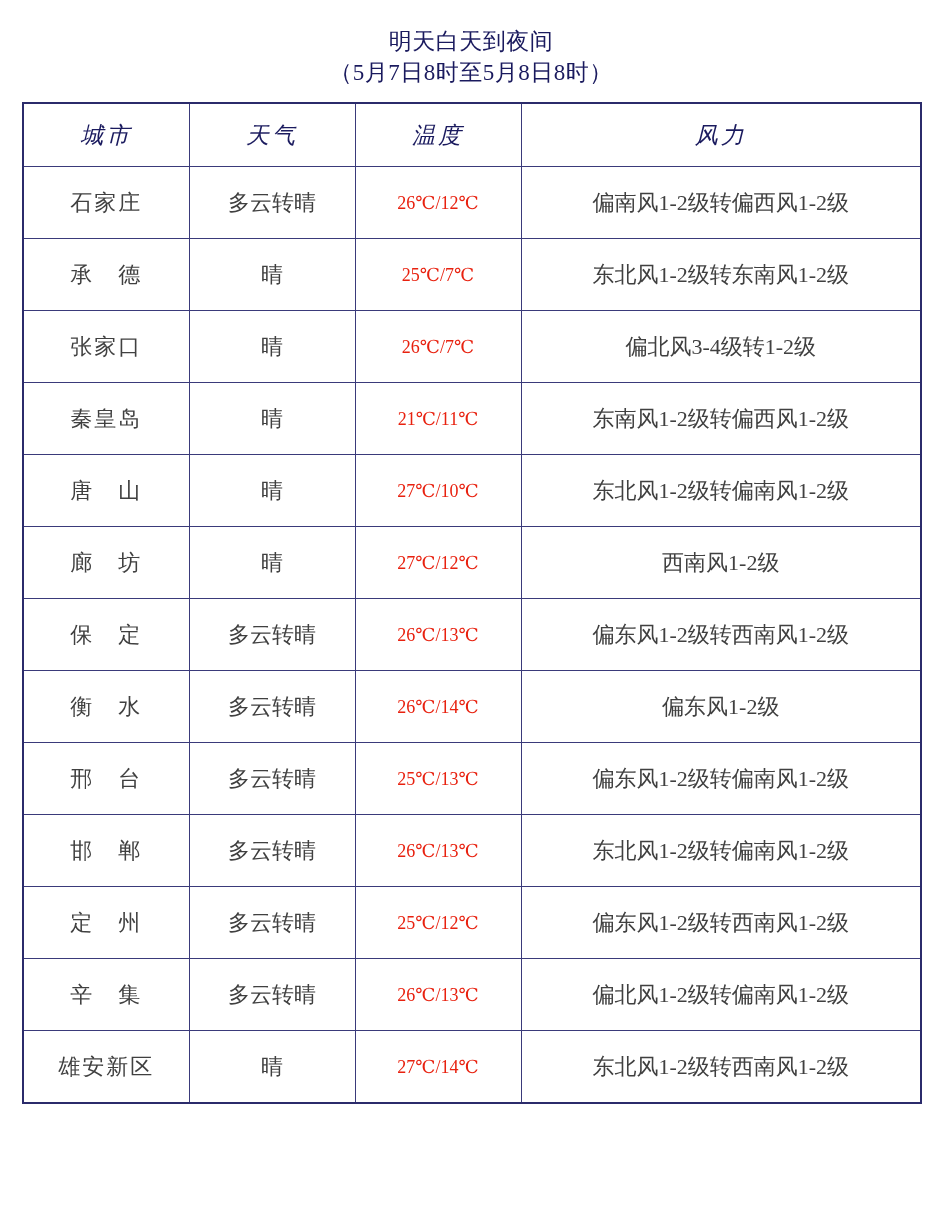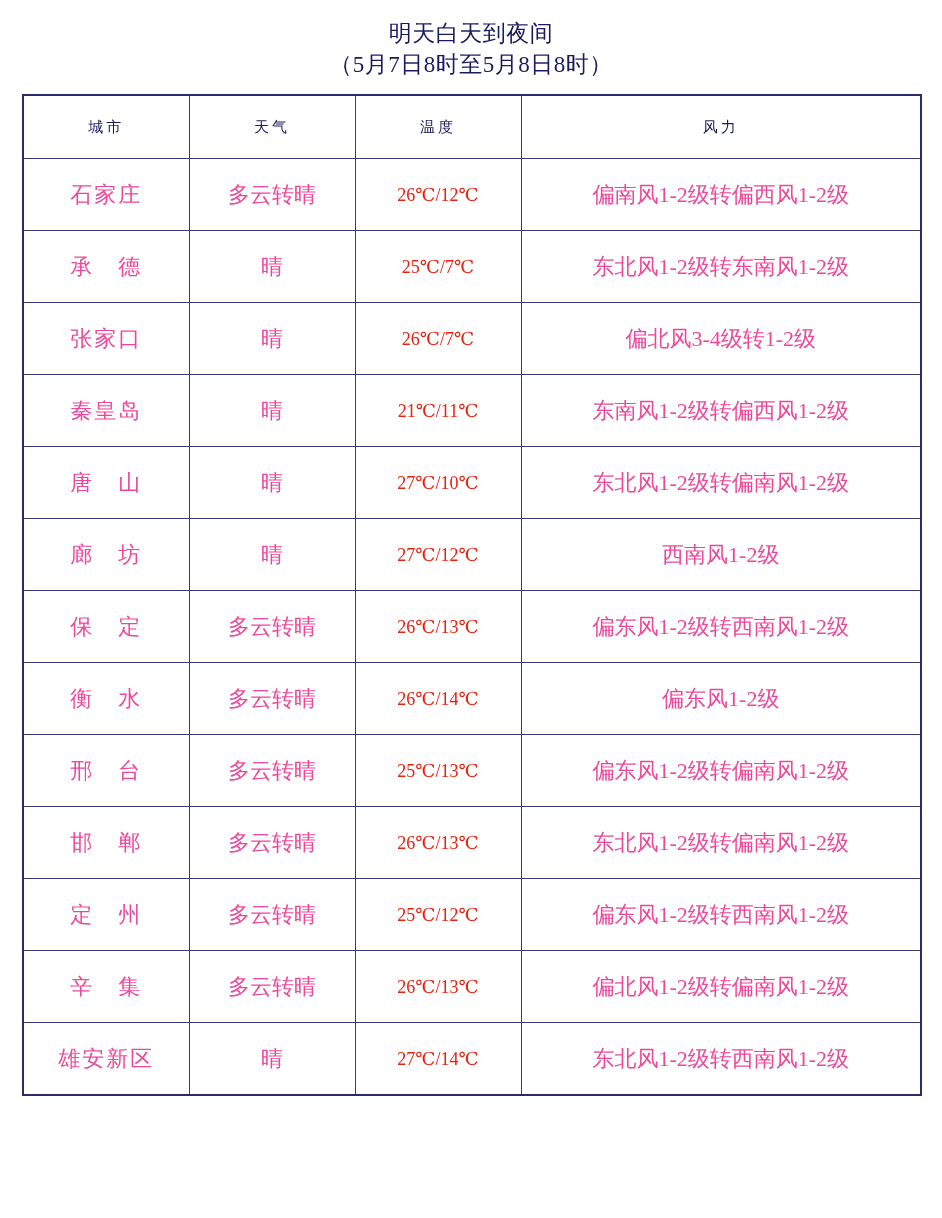--- a/index.html
+++ b/index.html
@@ -9,21 +9,21 @@
   }
   body {
     width: 942px;
     height: 1218px;
     font-family: "Liberation Serif", "DejaVu Serif", serif;
     color: #1a1a4e;
   }
   .page {
     width: 942px;
     box-sizing: border-box;
-    padding: 14px 22px 0 22px;
+    padding: 22px 22px 0 22px;
   }
   .title-block {
     text-align: center;
     margin: 4px 0 14px 0;
   }
   .title-line {
     font-size: 23px;
     line-height: 31px;
     color: #1a1a5e;
     letter-spacing: 0.5px;
@@ -36,29 +36,30 @@
   }
   table.weather td, table.weather th {
     border: 1px solid #3a3a7a;
     text-align: center;
     vertical-align: middle;
     font-weight: normal;
     padding: 0;
   }
   thead th {
     height: 62px;
-    font-size: 15px;
+    font-size: 23px;
     font-weight: bold;
     letter-spacing: 3px;
     color: #1a1a5e;
+    font-style: italic;
   }
   tbody td {
     height: 71px;
     font-size: 22px;
-    color: #ec4899;
+    color: #404040;
   }
   td.city {
     letter-spacing: 2px;
   }
   td.temp {
     color: #e8210f;
     font-size: 18px;
     letter-spacing: 0px;
   }
   col.c-city  { width: 166px; }

